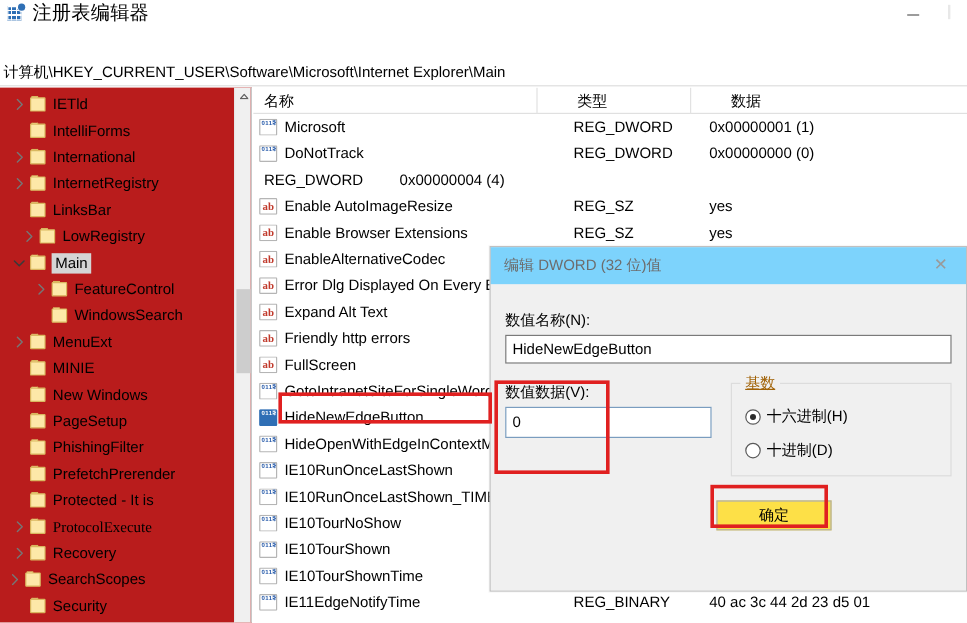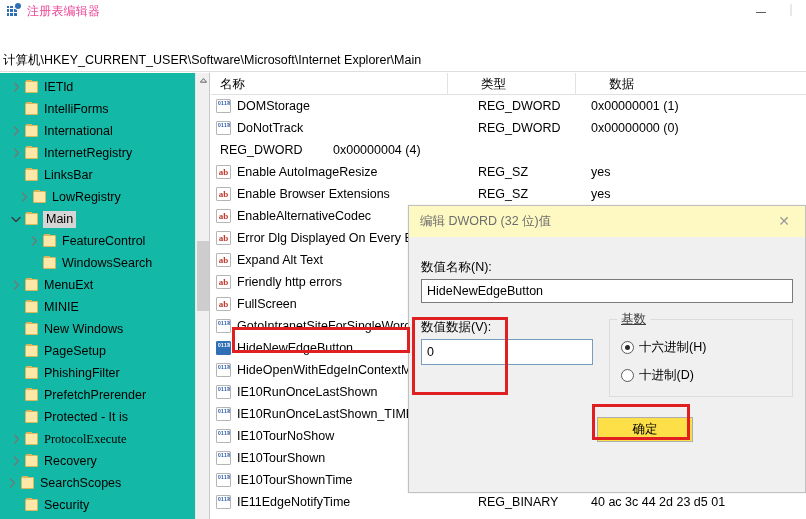--- a/index.html
+++ b/index.html
@@ -41,21 +41,21 @@
     background:
       linear-gradient(to right, transparent 0 3px, #ffffff 3px 4px, transparent 4px 7px, #ffffff 7px 8px, transparent 8px),
       linear-gradient(to bottom, transparent 0 3px, #ffffff 3px 4px, transparent 4px 7px, #ffffff 7px 8px, transparent 8px);
   }
   .app-icon .ic-key {
     position: absolute; right: 0px; top: 0px; width: 6px; height: 6px;
     border-radius: 50%; background: #2f6fb5;
     box-shadow: 0 0 0 1px #ffffff;
   }
   .title-text {
-    font-size: 12px; color: #ec4899; letter-spacing: 0.2px;
+    font-size: 16px; color: #000000; letter-spacing: 0.2px;
   }
   .win-controls {
     position: absolute; right: 0; top: 0; height: 22px;
     display: flex; align-items: flex-start;
   }
   .win-btn {
     width: 30px; height: 20px; display: flex;
     align-items: center; justify-content: center;
   }
   .win-btn .min-glyph {
@@ -100,21 +100,21 @@
   .content {
     position: absolute; left: 0; top: 73px;
     width: 806px; height: 446px;
     background: #fff;
   }
 
   
   .tree-pane {
     position: absolute; left: 0; top: 0;
     width: 210px; height: 446px;
-    background: #14b8a6;
+    background: #b91c1c;
     border-right: 1px solid #c8c8c8;
     overflow: hidden;
   }
   .tree-list {
     position: absolute; left: 0; top: 0;
     width: 196px;
     padding-top: 3px;
   }
   .tree-row {
     height: 22px;
@@ -246,21 +246,21 @@
   .dialog {
     position: absolute; left: 408px; top: 205px;
     width: 398px; height: 288px;
     background: #f0f0f0;
     border: 1px solid #c0c0c0;
     box-shadow: 0 0 0 1px rgba(0,0,0,0.03);
   }
   .dlg-title {
     position: absolute; left: 0; top: 0;
     width: 396px; height: 31px;
-    background: #fef9c3;
+    background: #7dd3fc;
     display: flex; align-items: center;
   }
   .dlg-title .t {
     margin-left: 11px; font-size: 12.5px; color: #6d6d6d;
   }
   .dlg-close {
     position: absolute; right: 0; top: 0;
     width: 42px; height: 29px;
     display: flex; align-items: center; justify-content: center;
     color: #9a9a9a; font-size: 14px;
@@ -286,21 +286,21 @@
   .groupbox {
     position: absolute;
     border: 1px solid #dcdcdc;
     background: transparent;
   }
   .group-title {
     position: absolute;
     background: #f0f0f0;
     padding: 0 4px;
     font-size: 12.5px;
-    color: #404040;
+    color: #a16207;
     text-decoration: underline;
   }
   .radio-row {
     position: absolute; display: flex; align-items: center;
     font-size: 12.5px; color: #000;
   }
   .radio {
     width: 13px; height: 13px; border-radius: 50%;
     border: 1px solid #5a5a5a; background: #fff;
     margin-right: 5px; position: relative; flex: 0 0 13px;
@@ -575,21 +575,21 @@
     <div class="list-pane">
       <div class="list-header">
         <div class="hcell c-name">名称</div>
         <div class="hcell c-type">类型</div>
         <div class="hcell c-data">数据</div>
       </div>
       <div class="list-body" id="listbody">
           <div class="lrow">
             <div class="cell-name">
               <span class="vicon dword"></span>
-              <span class="nm">DOMStorage</span>
+              <span class="nm">Microsoft</span>
             </div>
             <div class="cell-type">REG_DWORD</div>
             <div class="cell-data">0x00000001 (1)</div>
           </div>
           <div class="lrow">
             <div class="cell-name">
               <span class="vicon dword"></span>
               <span class="nm">DoNotTrack</span>
             </div>
             <div class="cell-type">REG_DWORD</div>

